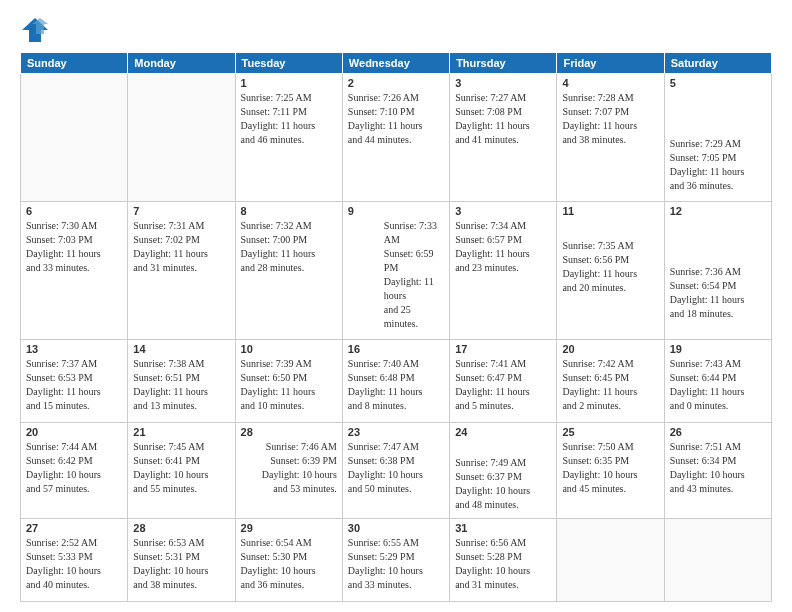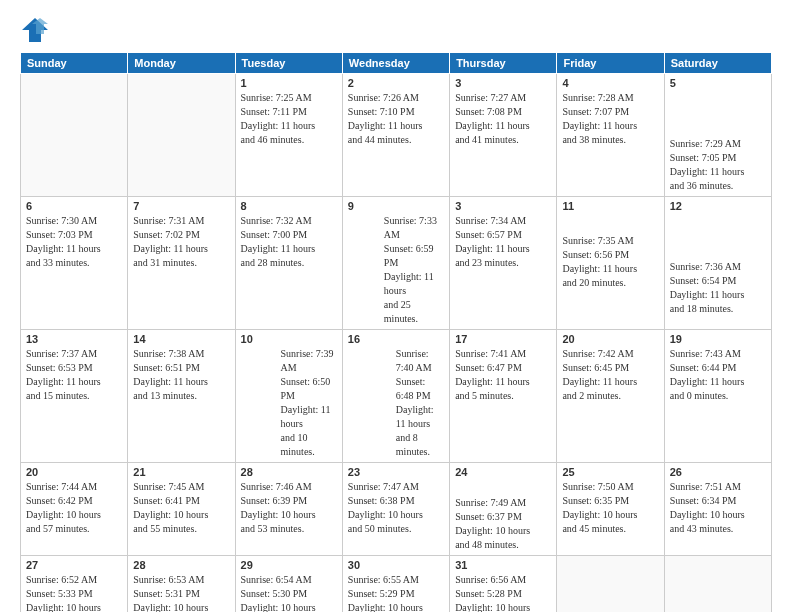--- a/index.html
+++ b/index.html
@@ -234,28 +234,28 @@
           </td>
           <td>
             <span class="day-num">14</span>
             <div class="day-info" style="white-space: pre-line;">Sunrise: 7:38 AM
 Sunset: 6:51 PM
 Daylight: 11 hours
 and 13 minutes.</div>
           </td>
           <td>
             <span class="day-num">10</span>
-            <div class="day-info" style="white-space: pre-line; margin-left: 40px;">Sunrise: 7:39 AM
+            <div class="day-info" style="white-space: pre-line;">Sunrise: 7:39 AM
 Sunset: 6:50 PM
 Daylight: 11 hours
 and 10 minutes.</div>
           </td>
           <td>
             <span class="day-num">16</span>
-            <div class="day-info" style="white-space: pre-line; margin-left: 48px;">Sunrise: 7:40 AM
+            <div class="day-info" style="white-space: pre-line;">Sunrise: 7:40 AM
 Sunset: 6:48 PM
 Daylight: 11 hours
 and 8 minutes.</div>
           </td>
           <td>
             <span class="day-num">17</span>
             <div class="day-info" style="white-space: pre-line;">Sunrise: 7:41 AM
 Sunset: 6:47 PM
 Daylight: 11 hours
 and 5 minutes.</div>
@@ -285,21 +285,21 @@
           </td>
           <td>
             <span class="day-num">21</span>
             <div class="day-info" style="white-space: pre-line;">Sunrise: 7:45 AM
 Sunset: 6:41 PM
 Daylight: 10 hours
 and 55 minutes.</div>
           </td>
           <td>
             <span class="day-num">28</span>
-            <div class="day-info" style="white-space: pre-line;">Sunrise: 7:46 AM
+            <div class="day-info" style="white-space: pre-line; text-align: right;">Sunrise: 7:46 AM
 Sunset: 6:39 PM
 Daylight: 10 hours
 and 53 minutes.</div>
           </td>
           <td>
             <span class="day-num">23</span>
             <div class="day-info" style="white-space: pre-line;">Sunrise: 7:47 AM
 Sunset: 6:38 PM
 Daylight: 10 hours
 and 50 minutes.</div>
@@ -322,21 +322,21 @@
             <span class="day-num">26</span>
             <div class="day-info" style="white-space: pre-line;">Sunrise: 7:51 AM
 Sunset: 6:34 PM
 Daylight: 10 hours
 and 43 minutes.</div>
           </td>
         </tr>
         <tr>
           <td>
             <span class="day-num">27</span>
-            <div class="day-info" style="white-space: pre-line;">Sunrise: 6:52 AM
+            <div class="day-info" style="white-space: pre-line;">Sunrise: 2:52 AM
 Sunset: 5:33 PM
 Daylight: 10 hours
 and 40 minutes.</div>
           </td>
           <td>
             <span class="day-num">28</span>
             <div class="day-info" style="white-space: pre-line;">Sunrise: 6:53 AM
 Sunset: 5:31 PM
 Daylight: 10 hours
 and 38 minutes.</div>

